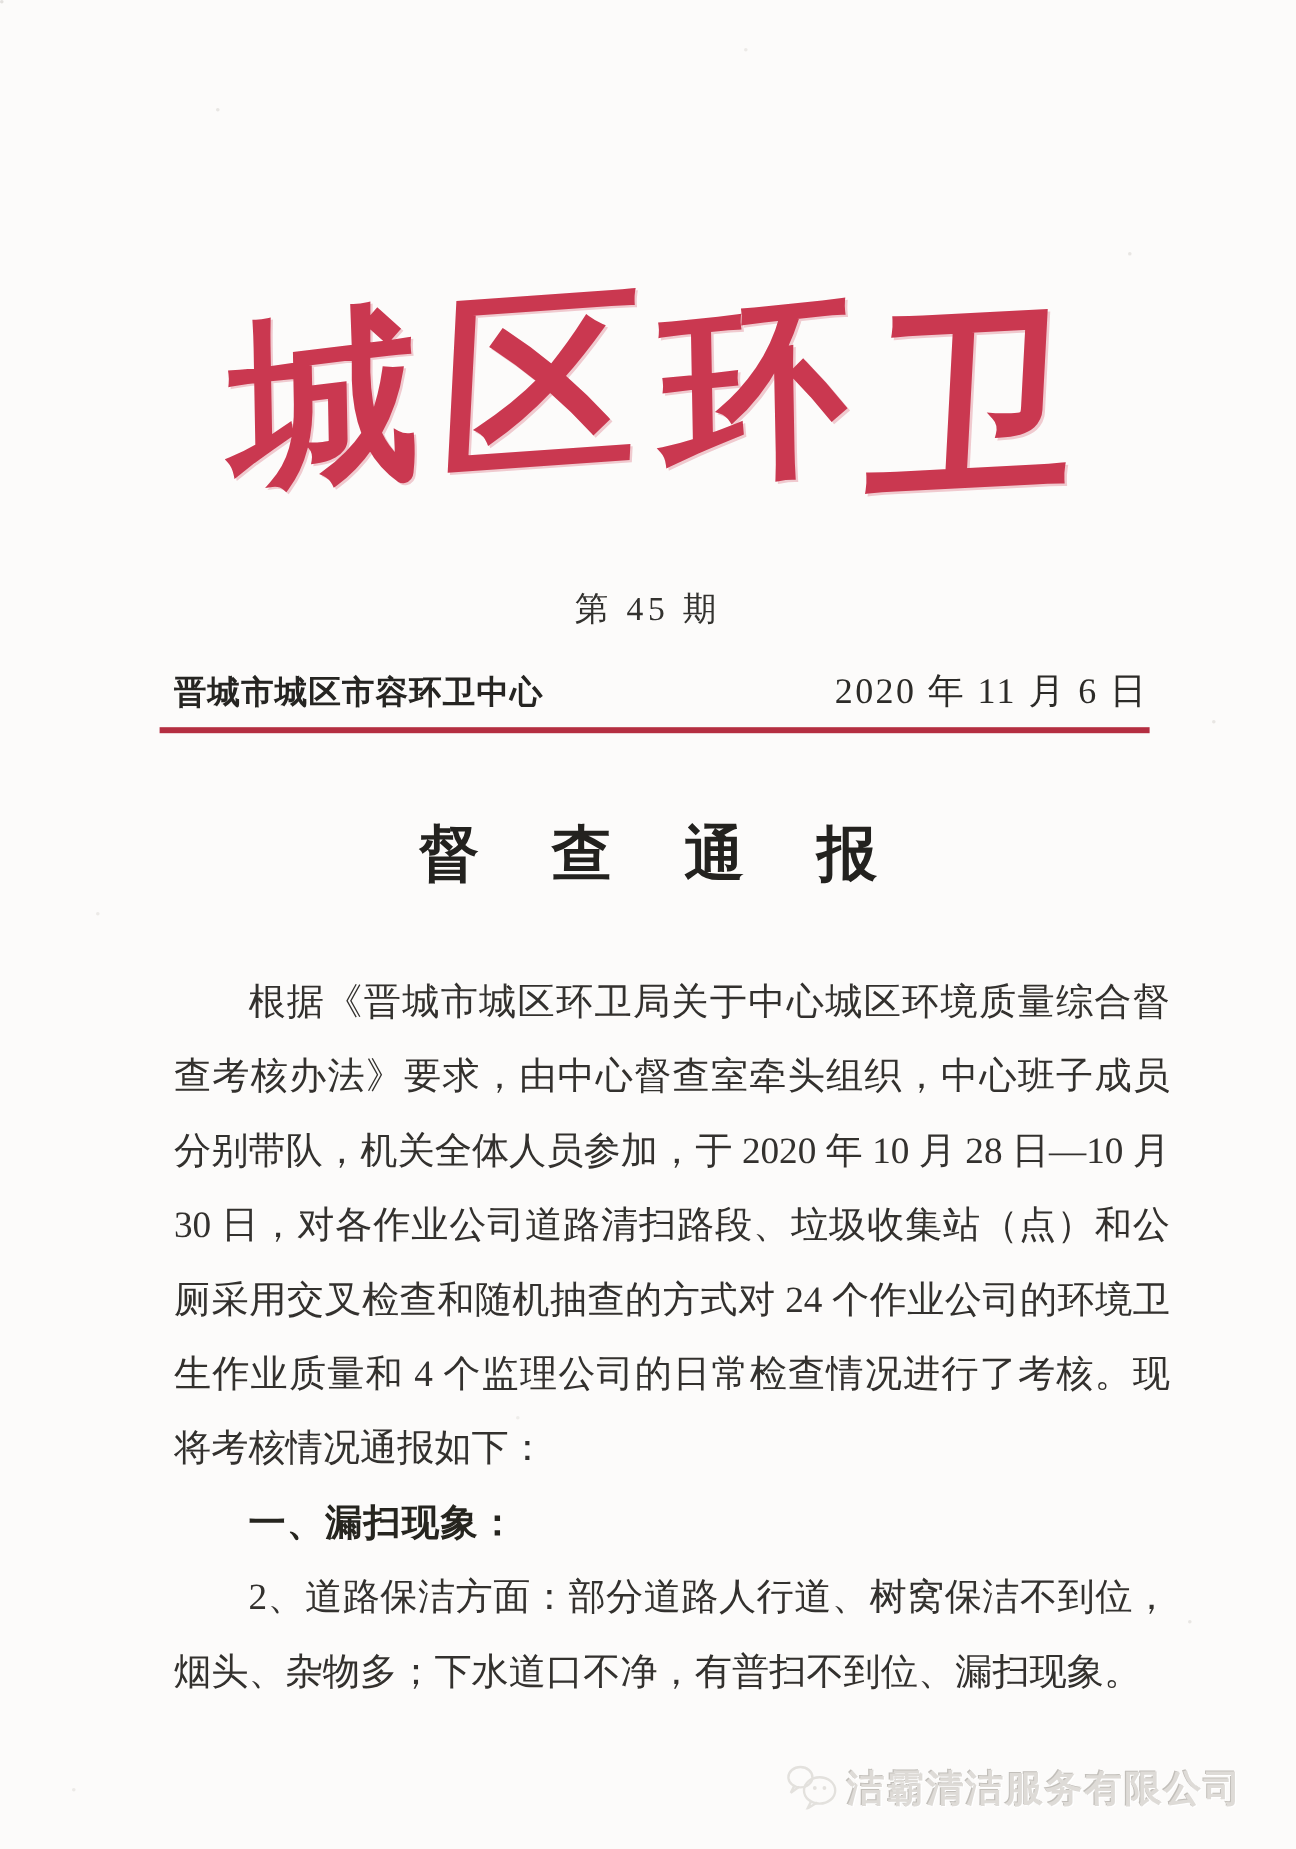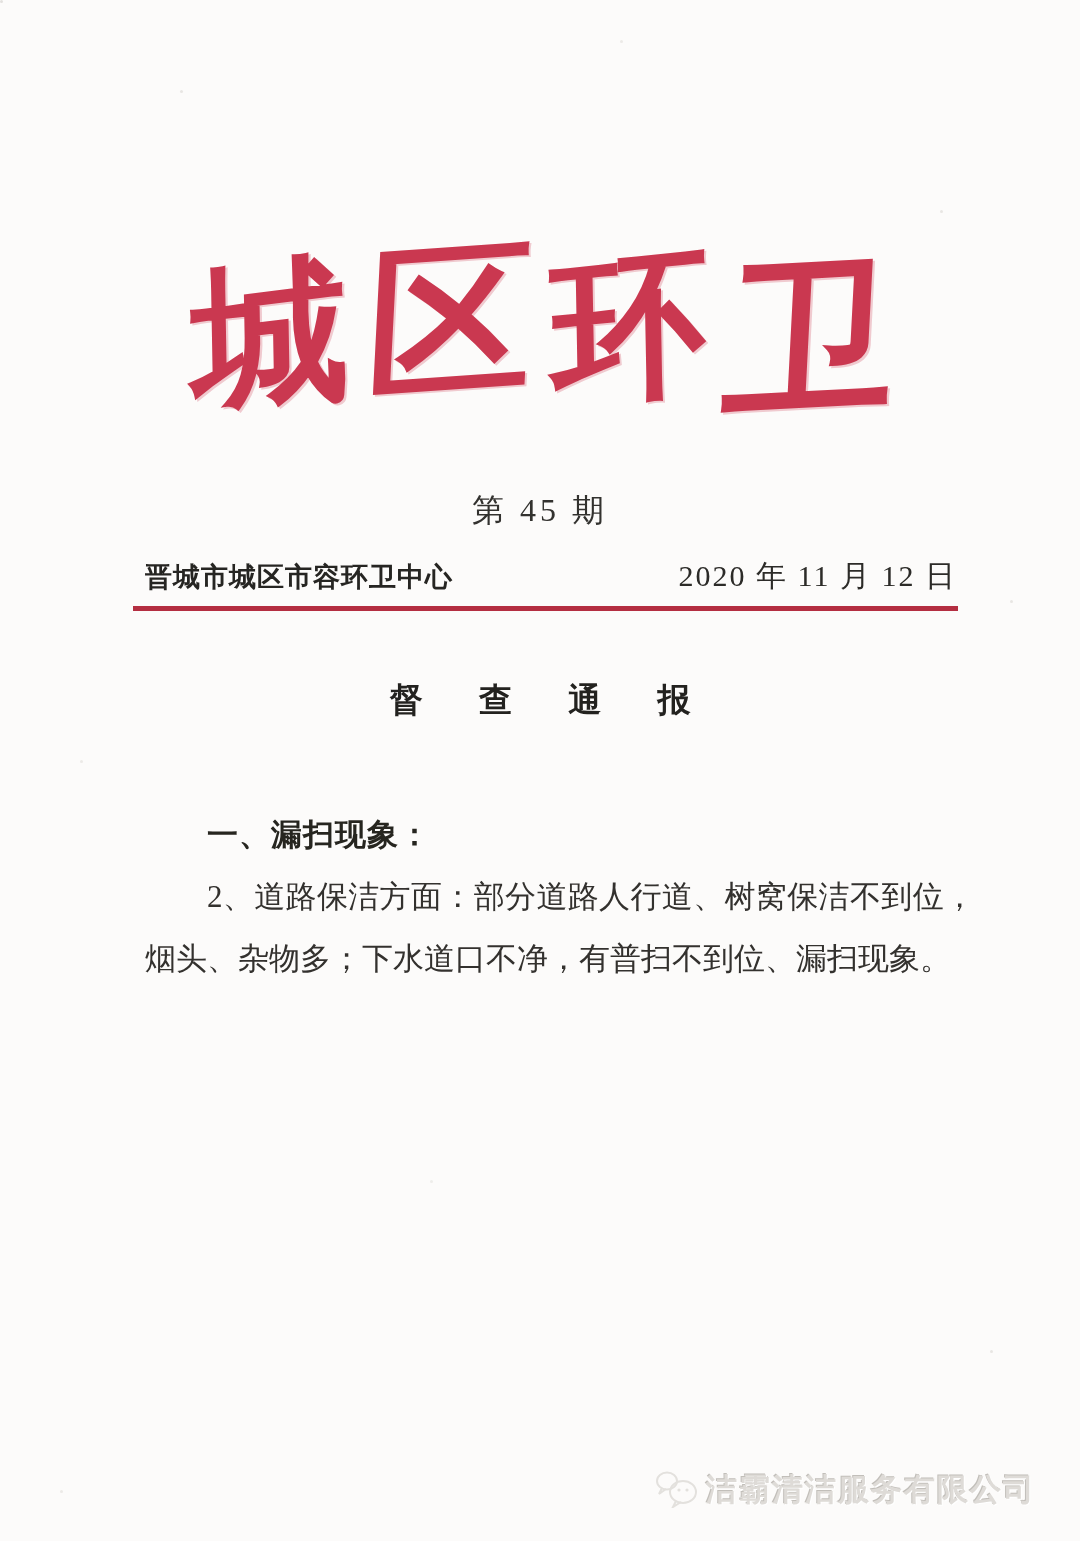--- a/index.html
+++ b/index.html
@@ -27,42 +27,42 @@
     text-shadow:2px 2px 0 rgba(202,56,80,.25);
   }
   .masthead span{display:inline-block;transform-origin:center;}
   .masthead span:nth-child(1){transform:rotate(-7deg) skewX(-6deg) translateY(6px);}
   .masthead span:nth-child(2){transform:rotate(-4deg) skewX(-7deg) translateY(-8px) scale(1.04);}
   .masthead span:nth-child(3){transform:rotate(-6deg) skewX(-5deg) translateY(-2px);}
   .masthead span:nth-child(4){transform:rotate(-3deg) skewX(-6deg) translateY(8px) scale(1.08);}
   
   .issue{
     position:absolute;top:489px;left:0;width:100%;
-    text-align:center;font-size:32px;letter-spacing:4px;color:#33322f;
+    text-align:center;font-size:28px;letter-spacing:4px;color:#33322f;
   }
   
   .header-row{
     position:absolute;top:556px;left:145px;width:812px;
     display:flex;justify-content:space-between;align-items:baseline;
   }
   .issuer{
     font-family:Liberation Sans, sans-serif;
     font-weight:700;font-size:27px;letter-spacing:1px;color:#262522;
   }
   .pub-date{font-size:30px;letter-spacing:2px;color:#2c2b28;}
   
   .red-rule{
     position:absolute;top:606px;left:133px;width:825px;height:5px;
     background:#b42e41;
   }
   
   .doc-title{
     position:absolute;top:678px;left:0;width:100%;margin:0;
     text-align:center;
-    font-size:33px;font-weight:700;letter-spacing:24px;text-indent:24px;
+    font-size:50px;font-weight:700;letter-spacing:24px;text-indent:24px;
     color:#23221f;
   }
   
   .body-text{
     position:absolute;top:804px;left:145px;width:830px;
     font-size:31px;line-height:62px;
     text-align:justify;color:#33312e;
   }
   .body-text p{margin:0;text-indent:2em;}
   .section-heading{
@@ -92,28 +92,29 @@
     <span>城</span>
     <span>区</span>
     <span>环</span>
     <span>卫</span>
   </div>
 
   <div class="issue">第 45 期</div>
 
   <div class="header-row">
     <span class="issuer">晋城市城区市容环卫中心</span>
-    <span class="pub-date">2020 年 11 月 12 日</span>
+    <span class="pub-date">2020 年 11 月 6 日</span>
   </div>
 
   <div class="red-rule"></div>
 
   <h1 class="doc-title">督 查 通 报</h1>
 
   <div class="body-text">
+    <p>根据《晋城市城区环卫局关于中心城区环境质量综合督查考核办法》要求，由中心督查室牵头组织，中心班子成员分别带队，机关全体人员参加，于 2020 年 10 月 28 日—10 月 30 日，对各作业公司道路清扫路段、垃圾收集站（点）和公厕采用交叉检查和随机抽查的方式对 24 个作业公司的环境卫生作业质量和 4 个监理公司的日常检查情况进行了考核。现将考核情况通报如下：</p>
     <p class="section-heading">一、漏扫现象：</p>
     <p>2、道路保洁方面：部分道路人行道、树窝保洁不到位，烟头、杂物多；下水道口不净，有普扫不到位、漏扫现象。</p>
   </div>
 
   <div class="watermark">
     <span class="wm-icon">
       <svg width="46" height="40" viewBox="0 0 46 40">
         <g fill="none" stroke="#cfccc7" stroke-width="2">
           <ellipse cx="13" cy="13" rx="10" ry="8.5"></ellipse>
           <path d="M8 20 L5 26 L12 21"></path>

